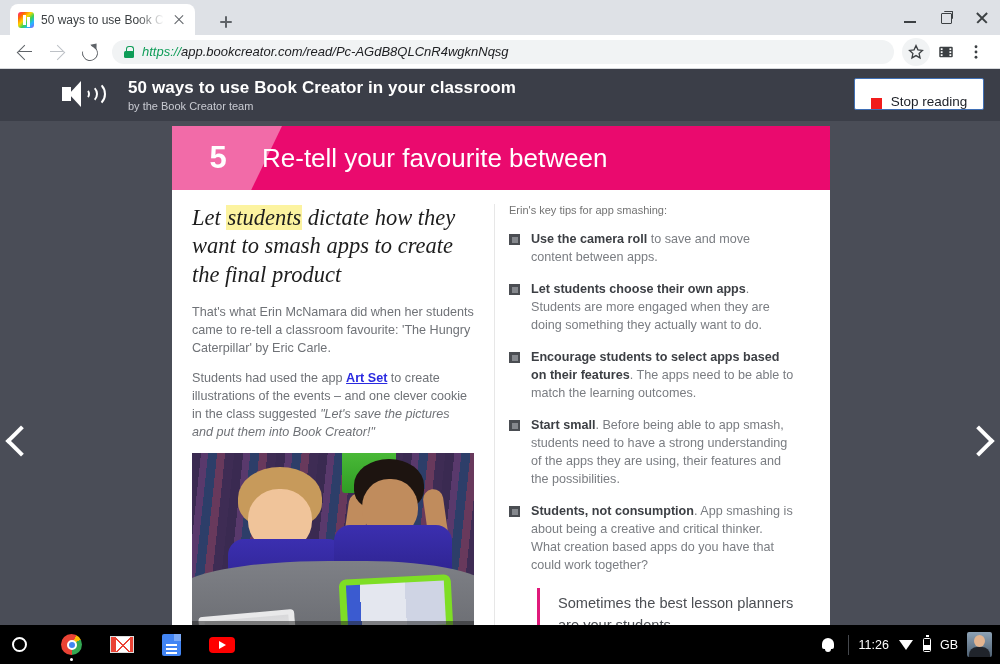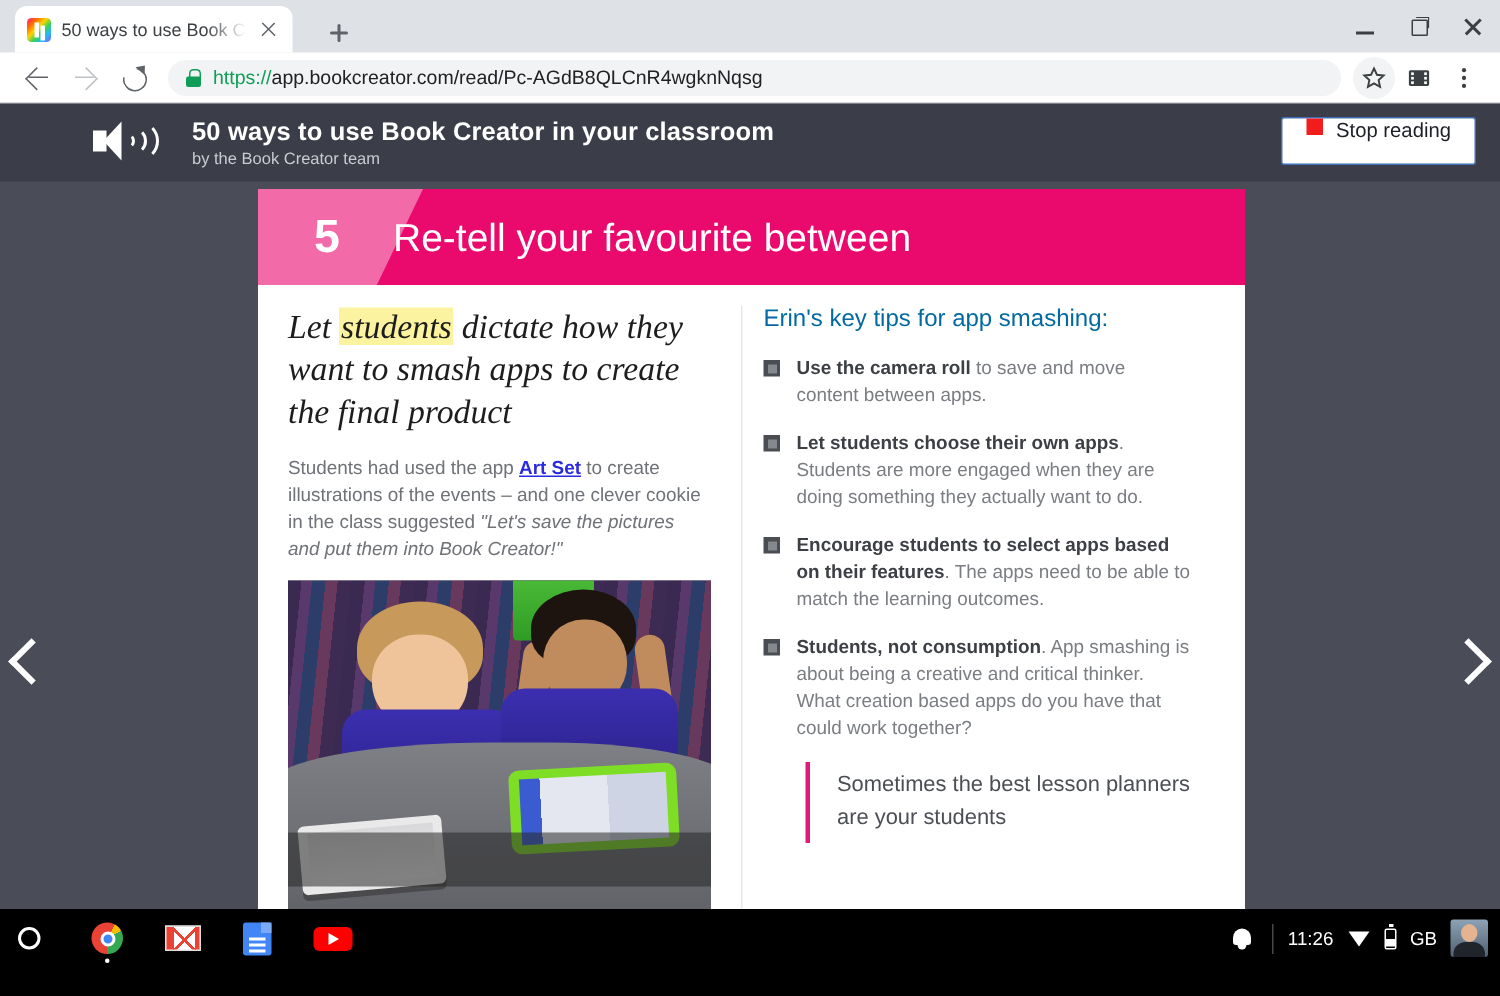--- a/index.html
+++ b/index.html
@@ -94,21 +94,21 @@
   }
   .lock { width:10px; height:12px; position:relative; flex:none; }
   .lock::before{
     content:""; position:absolute; left:0; top:5px; width:10px; height:7px;
     background:#0f9d58; border-radius:1.5px;
   }
   .lock::after{
     content:""; position:absolute; left:2.2px; top:0.5px; width:5.6px; height:6px;
     border:1.6px solid #0f9d58; border-bottom:none; border-radius:3px 3px 0 0;
   }
-  .url { font-size:13px; color:#202124; white-space:nowrap; }
+  .url { font-size:13px; color:#202124; white-space:nowrap;font-style:italic; }
   .url .scheme { color:#0f9d58; }
   .tb-icon { width:28px; height:28px; position:relative; flex:none; }
   .star svg,.cast svg,.dots svg{ position:absolute; left:5px; top:5px; }
   .star { background:#f1f3f4; border-radius:50%; }
 
   
   .page { position:absolute; left:0; top:69px; width:1000px; height:556px; background:#4a4d57; overflow:hidden; }
 
   .readerbar {
     position:absolute; left:0; top:0; width:1000px; height:52px;
@@ -127,21 +127,21 @@
     border-color:transparent #fff transparent transparent; }
   .spk .w1{ left:19px; top:11px; width:9px;  height:10px; }
   .spk .w2{ left:19px; top:7px;  width:17px; height:18px; }
   .spk .w3{ left:19px; top:3px;  width:25px; height:26px; }
   .rb-text{ margin-left:22px; }
   .rb-title{ font-size:17px; font-weight:bold; color:#fff; letter-spacing:.1px; }
   .rb-sub  { font-size:11px; color:#c9cbd2; margin-top:2px; }
   .stopbtn {
     position:absolute; right:16px; top:9px; width:130px; height:32px;
     background:#fff; border:1px solid #3f6fb5; border-radius:2px;
-    display:flex; align-items:flex-start; justify-content:center; gap:9px;
+    display:flex; align-items:flex-end; justify-content:center; gap:9px;
   }
   .stopbtn .sq{ width:11px; height:11px; background:#f11c1c; }
   .stopbtn .lbl{ font-size:13.5px; color:#1c1f26; }
 
   .navarrow{
     position:absolute; top:355px; width:34px; height:34px;
   }
   .navarrow::before{
     content:""; position:absolute; left:8px; top:6px; width:18px; height:18px;
     border-left:4px solid #fff; border-bottom:4px solid #fff;
@@ -225,38 +225,38 @@
   }
   .photo .tabB i{
     position:absolute; left:7px; top:6px; right:7px; bottom:6px; display:block;
     background:linear-gradient(90deg,#3b5bd0 0 14%,#e4e7ef 14% 60%,#cfd4e4 60% 100%);
   }
   .photo .cap{
     position:absolute; left:0; right:0; bottom:20px; height:36px;
     background:rgba(40,40,40,.55); display:flex; align-items:center; justify-content:center;
   }
 
-  .tiphdr{ font-size:16px; color:#0369a1; margin-bottom:14px; }
+  .tiphdr{ font-size:11px; color:#737373; margin-bottom:14px; }
   .tip{ display:flex; gap:11px; margin-bottom:14px; }
   .tipmark{
     width:11px; height:11px; flex:none; margin-top:4px; background:#4a4d52;
     position:relative;
   }
   .tipmark::after{ content:""; position:absolute; inset:2.5px; background:#85888d; }
   .tiptext{ font-size:12.6px; line-height:1.43; color:#7a7d82; }
   .tiptext b{ color:#3c3f44; }
 
   .quote{
     margin:6px 0 0 28px; padding-left:18px; border-left:3px solid #e0197a;
     min-height:54px; display:flex; align-items:center;
   }
   .quote span{ font-size:14.6px; line-height:1.5; color:#4b4e53; }
 
   
-  .shelf{ position:absolute; left:0; top:606px; width:1000px; height:39px; background:#000; }
+  .shelf{ position:absolute; left:0; top:625px; width:1000px; height:39px; background:#000; }
   .shelf .left{ position:absolute; left:0; top:0; height:39px; display:flex; align-items:center; gap:0; }
   .shitem{ width:50px; height:39px; position:relative; }
   .launcher{ position:absolute; left:12px; top:12px; width:15px; height:15px; border:2px solid #fff; border-radius:50%; }
   .chrome{
     position:absolute; left:11px; top:9px; width:21px; height:21px; border-radius:50%;
     background:conic-gradient(from -90deg,#ea4335 0 33%,#fbbc05 33% 42%,#34a853 42% 75%,#ea4335 75% 100%);
   }
   .chrome::before{ content:""; position:absolute; left:5.5px; top:5.5px; width:10px; height:10px; border-radius:50%; background:#4285f4; border:2px solid #fff; box-sizing:border-box; }
   .chrome-dot{ position:absolute; left:20px; top:33px; width:3px; height:3px; border-radius:50%; background:#fff; }
   .gmail{ position:absolute; left:10px; top:11px; width:24px; height:17px; background:#fff; border:1px solid #ddd; box-sizing:border-box; overflow:hidden; }
@@ -387,20 +387,21 @@
         <span class="band"></span>
         <span class="num">5</span>
         <span class="ttl">Re-tell your favourite between</span>
       </div>
 
       <div class="cols">
 
         <div class="colL">
           <div class="headline"><span>Let </span><span class="hl">students</span><span> dictate how they want to smash apps to create the final product</span></div>
 
+          <div class="para">That's what Erin McNamara did when her students came to re-tell a classroom favourite: 'The Hungry Caterpillar' by Eric Carle.</div>
 
           <div class="para"><span>Students had used the app </span><a href="#">Art Set</a><span> to create illustrations of the events – and one clever cookie in the class suggested </span><span class="qi">"Let's save the pictures and put them into Book Creator!"</span></div>
 
           <div class="photo">
             <span class="carpet"></span>
             <span class="bin"></span>
             <span class="kid k1">
               <span class="hair"></span>
                 <span class="head"></span>
                 <span class="shirt"></span>
@@ -436,20 +437,24 @@
           <div class="tip">
             <span class="tipmark"></span>
             <span class="tiptext"><b>Let students choose their own apps</b><span>. Students are more engaged when they are doing something they actually want to do.</span></span>
           </div>
           <div class="tip">
             <span class="tipmark"></span>
             <span class="tiptext"><b>Encourage students to select apps based on their features</b><span>. The apps need to be able to match the learning outcomes.</span></span>
           </div>
           <div class="tip">
             <span class="tipmark"></span>
+            <span class="tiptext"><b>Start small</b><span>. Before being able to app smash, students need to have a strong understanding of the apps they are using, their features and the possibilities.</span></span>
+          </div>
+          <div class="tip">
+            <span class="tipmark"></span>
             <span class="tiptext"><b>Students, not consumption</b><span>. App smashing is about being a creative and critical thinker. What creation based apps do you have that could work together?</span></span>
           </div>
 
           <div class="quote">
             <span>Sometimes the best lesson planners are your students</span>
           </div>
 
         </div>
 
       </div>

